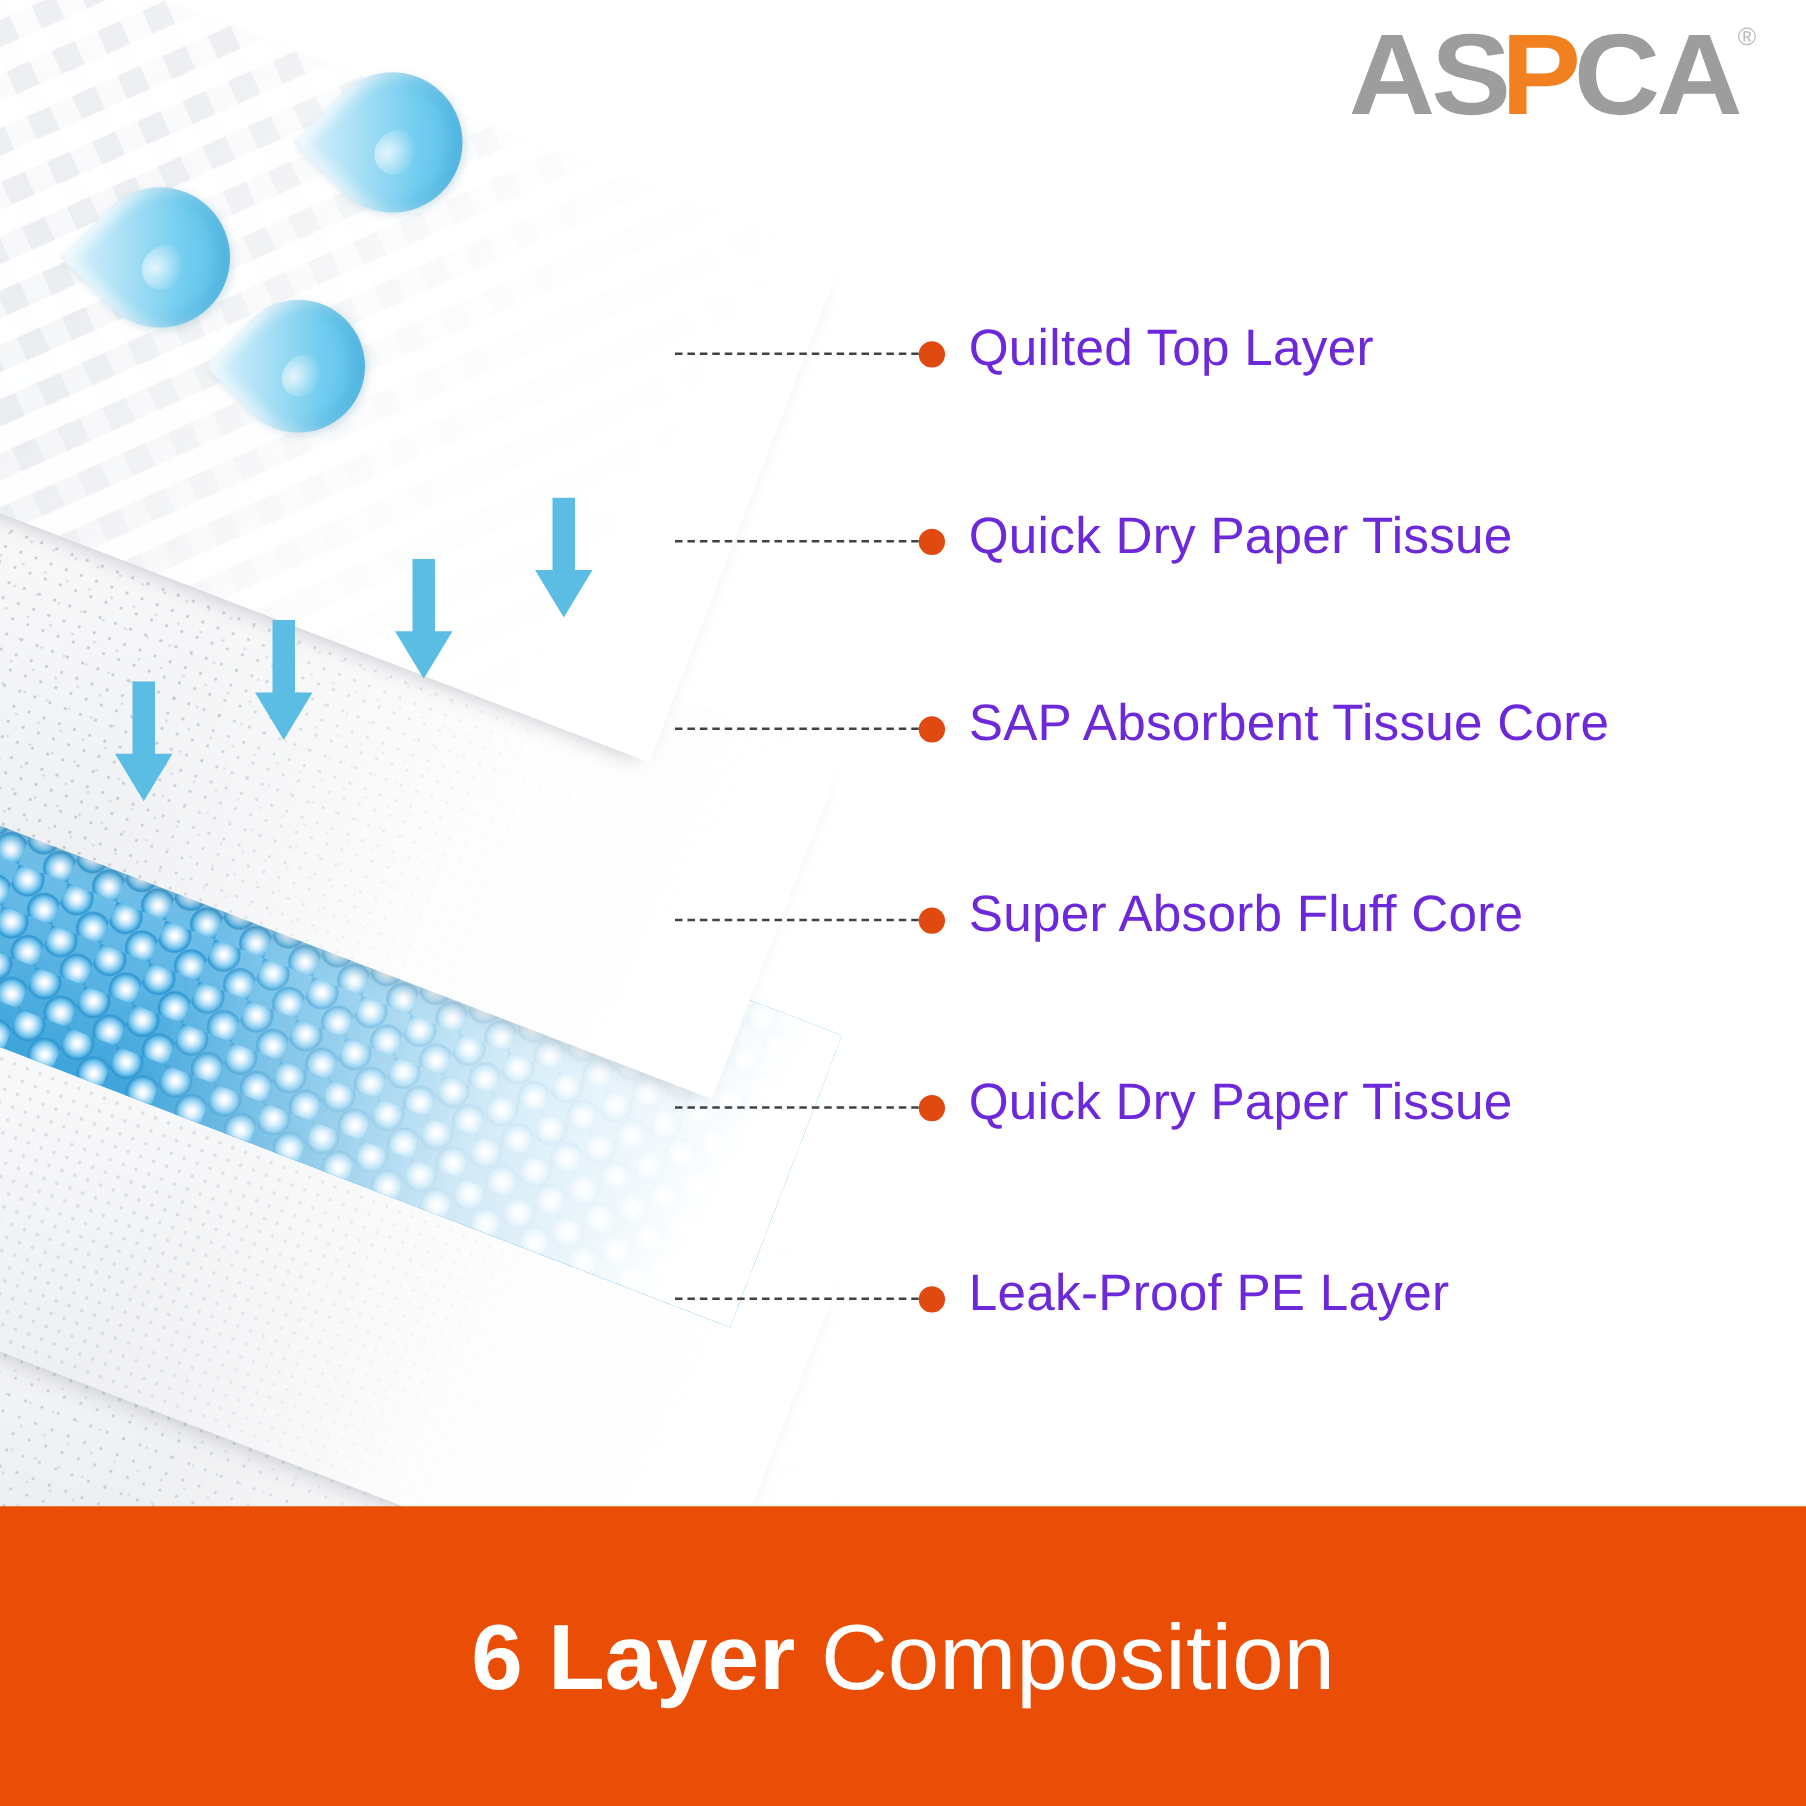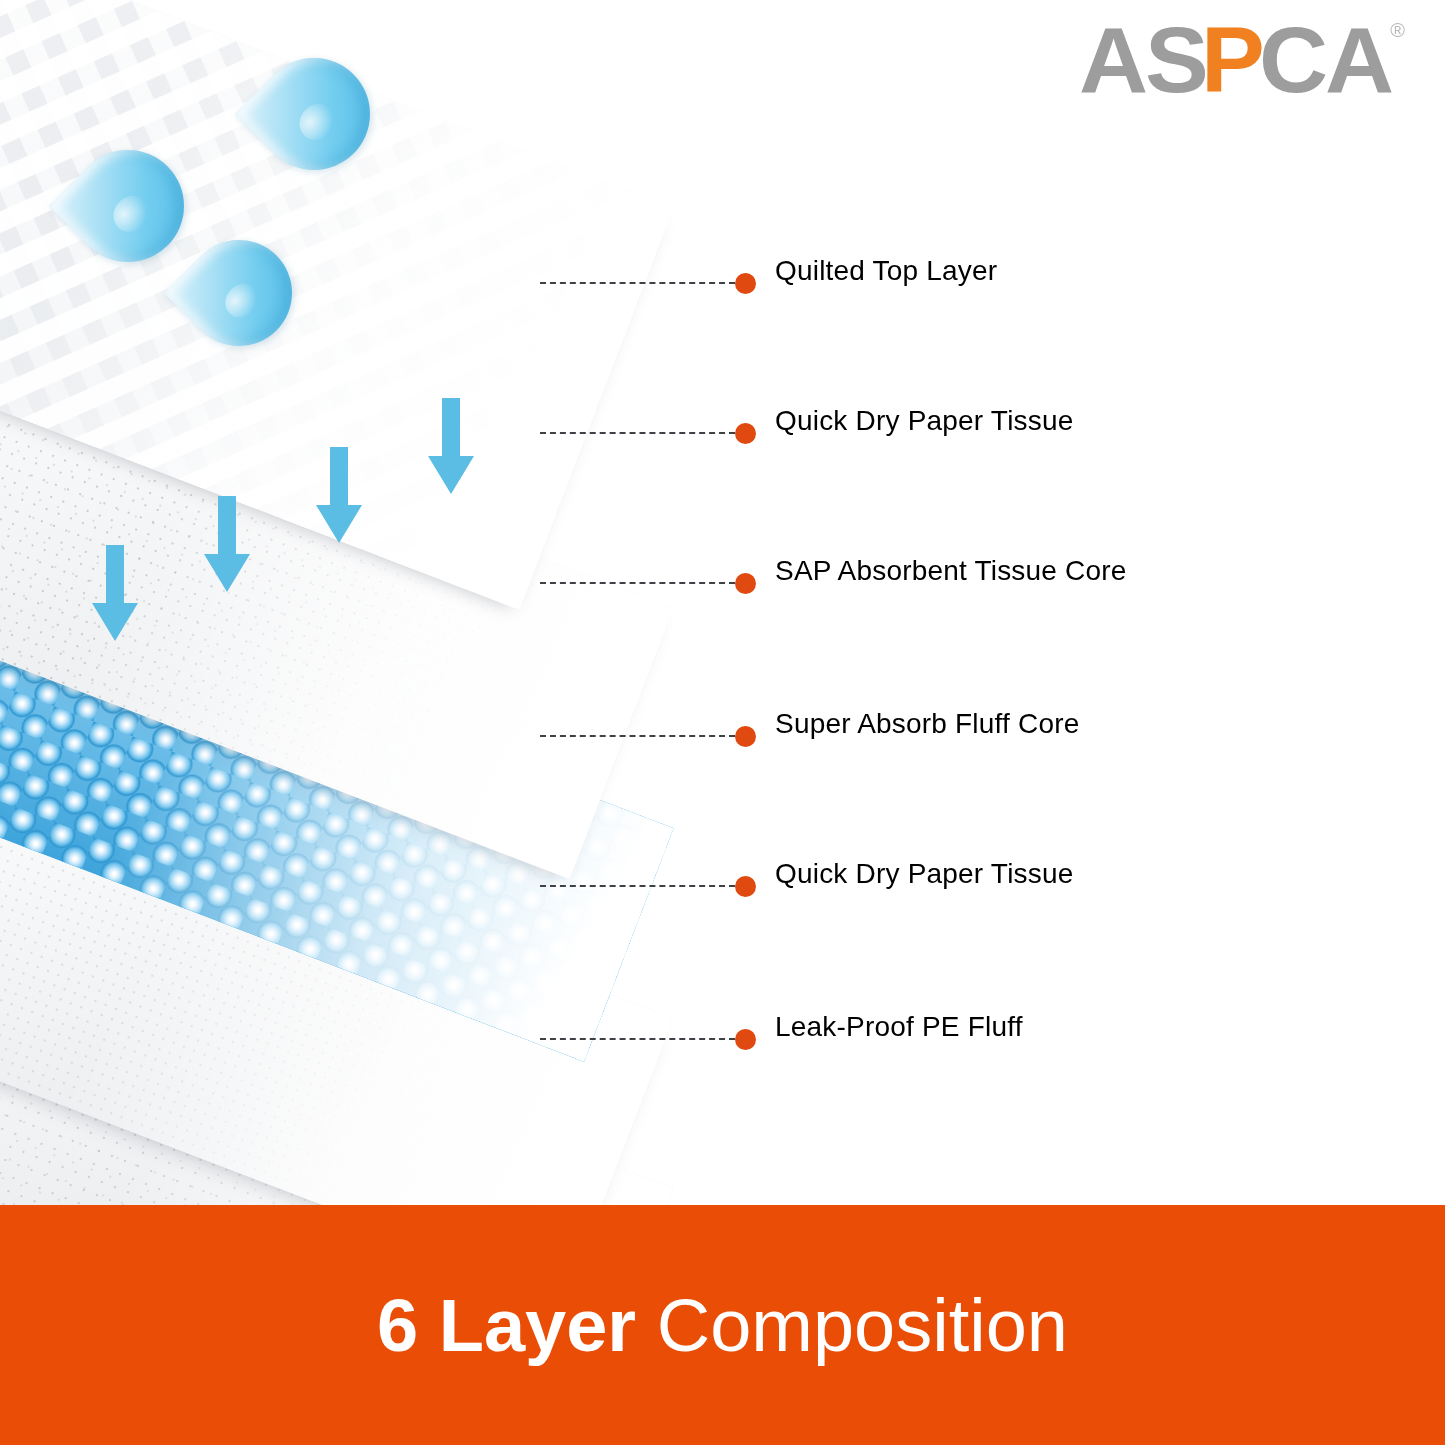--- a/index.html
+++ b/index.html
@@ -232,23 +232,23 @@
     width: 21px;
     height: 21px;
     border-radius: 50%;
     background: #e0490f;
     top: -10px;
   }
   .callout-label {
     position: absolute;
     left: 775px;
     top: -28px;
-    font-size: 28px;
+    font-size: 41px;
     font-weight: 400;
-    color: #000000;
+    color: #6d28d9;
     white-space: nowrap;
     letter-spacing: .2px;
   }
 
   
   #banner {
     position: absolute;
     left: 0;
     bottom: 0;
     width: 1445px;
@@ -346,21 +346,21 @@
 
   <div class="callout" style="top:886px;">
     <span class="leader" style="left:540px; width:195px;"></span>
     <span class="dot" style="left:735px;"></span>
     <span class="callout-label">Quick Dry Paper Tissue</span>
   </div>
 
   <div class="callout" style="top:1039px;">
     <span class="leader" style="left:540px; width:195px;"></span>
     <span class="dot" style="left:735px;"></span>
-    <span class="callout-label">Leak-Proof PE Fluff</span>
+    <span class="callout-label">Leak-Proof PE Layer</span>
   </div>
 
   <div id="banner">
     <div id="banner-text">
       <span class="b">6 Layer</span><span class="r"> Composition</span>
     </div>
   </div>
 
 </div>
 

